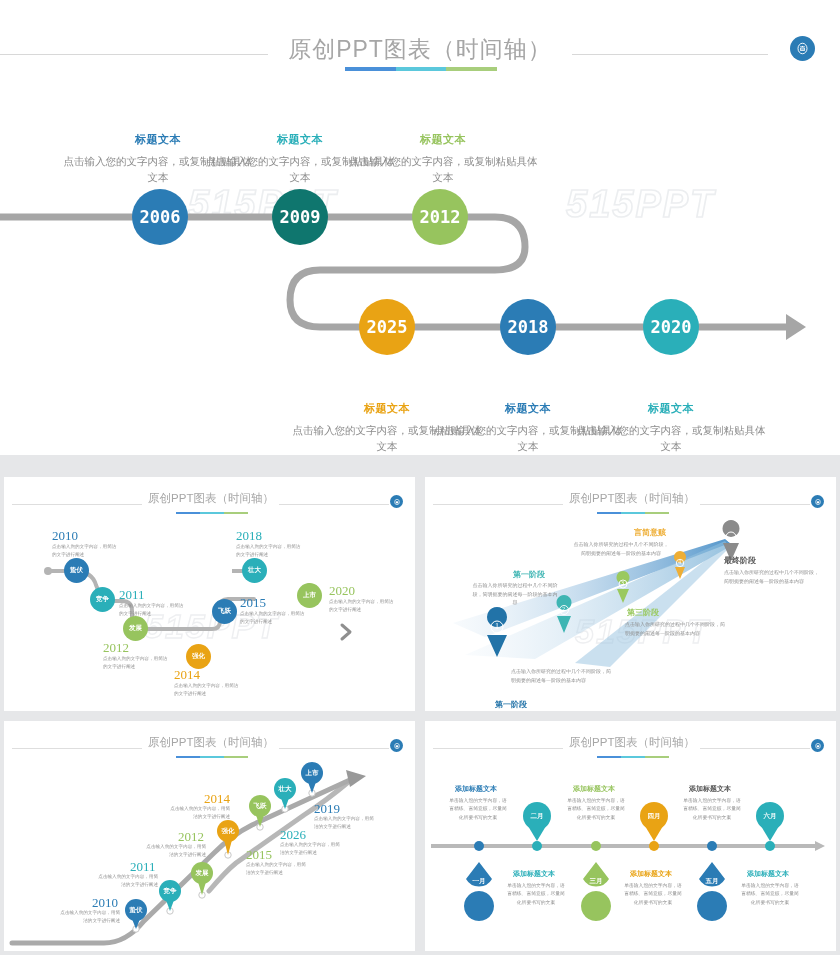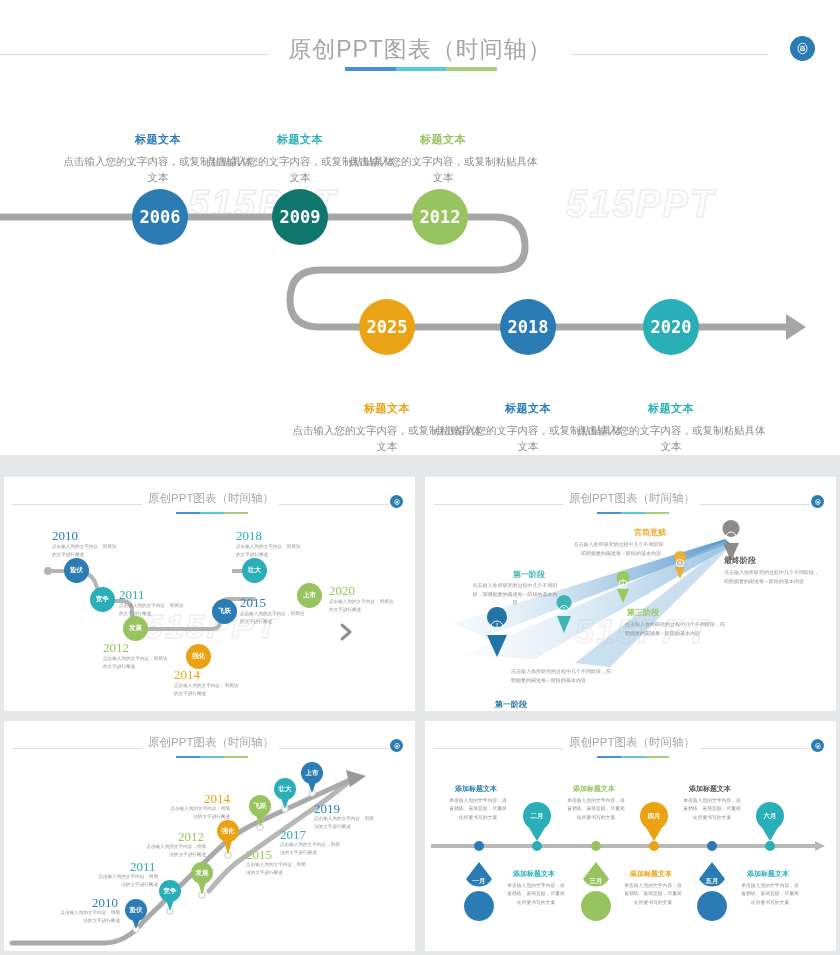--- a/index.html
+++ b/index.html
@@ -432,21 +432,21 @@
 
     <div class="yr-lbl" style="left:174px; top:108px; color:#97c45e;">2012</div>
     <div class="body-txt" style="left:138px; top:122px; width:64px; text-align:right;">点击输入您的文字内容，用简洁的文字进行阐述</div>
 
     <div class="yr-lbl" style="left:200px; top:70px; color:#e9a314;">2014</div>
     <div class="body-txt" style="left:162px; top:84px; width:64px; text-align:right;">点击输入您的文字内容，用简洁的文字进行阐述</div>
 
     <div class="yr-lbl" style="left:242px; top:126px; color:#97c45e;">2015</div>
     <div class="body-txt" style="left:242px; top:140px; width:64px;">点击输入您的文字内容，用简洁的文字进行阐述</div>
 
-    <div class="yr-lbl" style="left:276px; top:106px; color:#2aafb9;">2017</div>
+    <div class="yr-lbl" style="left:276px; top:106px; color:#2aafb9;">2026</div>
     <div class="body-txt" style="left:276px; top:120px; width:64px;">点击输入您的文字内容，用简洁的文字进行阐述</div>
 
     <div class="yr-lbl" style="left:310px; top:80px; color:#2b7cb5;">2019</div>
     <div class="body-txt" style="left:310px; top:94px; width:64px;">点击输入您的文字内容，用简洁的文字进行阐述</div>
   </div>
 
   <div class="thumb th-br">
     <div class="th-header">
       <div class="th-hline l"></div>
         <div class="th-hline r"></div>

